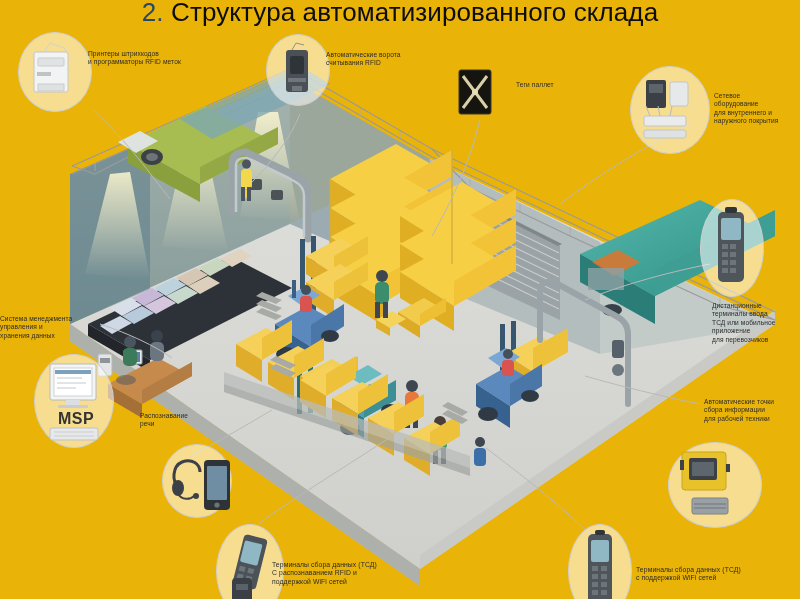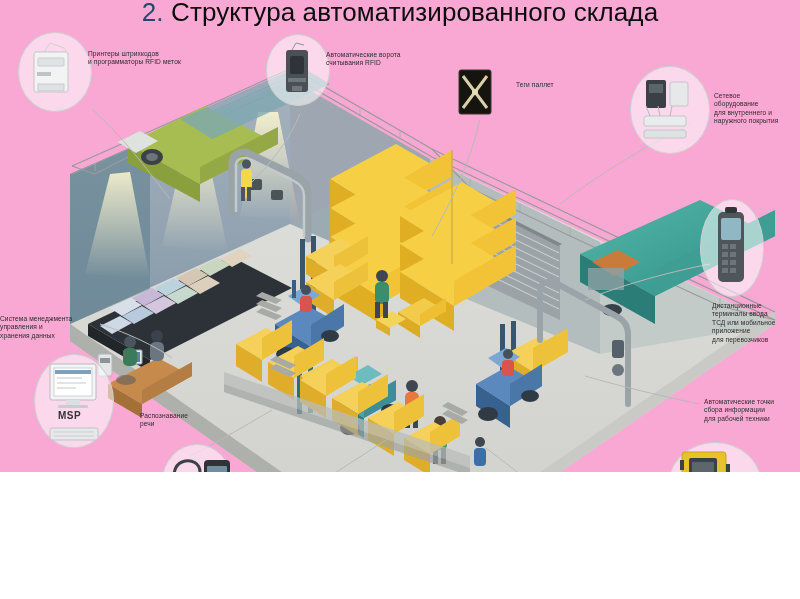--- a/index.html
+++ b/index.html
@@ -1,21 +1,21 @@
 <!DOCTYPE html>
 <html lang="ru"><head>
 <meta charset="utf-8">
 <title>Структура автоматизированного склада</title>
 <style>
   html,body{margin:0;padding:0;background:#ffffff;}
   body{
     font-family:"Liberation Sans","DejaVu Sans",sans-serif;
     width:800px;height:599px;overflow:hidden;position:relative;
   }
-  #slide{position:absolute;left:0;top:0;width:800px;height:472px;background:#f9a8d4;overflow:hidden;}
+  #slide{position:absolute;left:0;top:0;width:800px;height:599px;background:#eab308;overflow:hidden;}
 
   
   #title-bar{position:absolute;left:0;top:-4px;width:800px;height:34px;}
   #title-text{
     position:absolute;left:0;top:0;width:800px;text-align:center;
     font-size:26px;line-height:32px;color:#0d0d0d;font-weight:400;
     letter-spacing:.1px;white-space:nowrap;
   }
   #title-num{color:#27486b;}
 
@@ -23,21 +23,21 @@
   #stage{position:absolute;left:0;top:24px;width:800px;height:575px;}
 
   
   .bubble{position:absolute;border:1px solid #cfcfcf;border-radius:50%;background:rgba(255,255,255,.55);}
 
   
   .lbl{position:absolute;font-size:6.6px;line-height:8.4px;color:#2b2b2b;
        letter-spacing:.1px;white-space:pre-line;}
   .lbl.b{font-size:6.8px;}
 
-  .msp-cap{position:absolute;font-size:10px;font-weight:bold;color:#333;letter-spacing:.5px;}
+  .msp-cap{position:absolute;font-size:16px;font-weight:bold;color:#333;letter-spacing:.5px;}
 </style>
 </head>
 <body>
 
 <div id="slide">
 
   <div id="title-bar">
     <div id="title-text">
       <span id="title-num">2.</span>
       <span>Структура автоматизированного склада</span>

